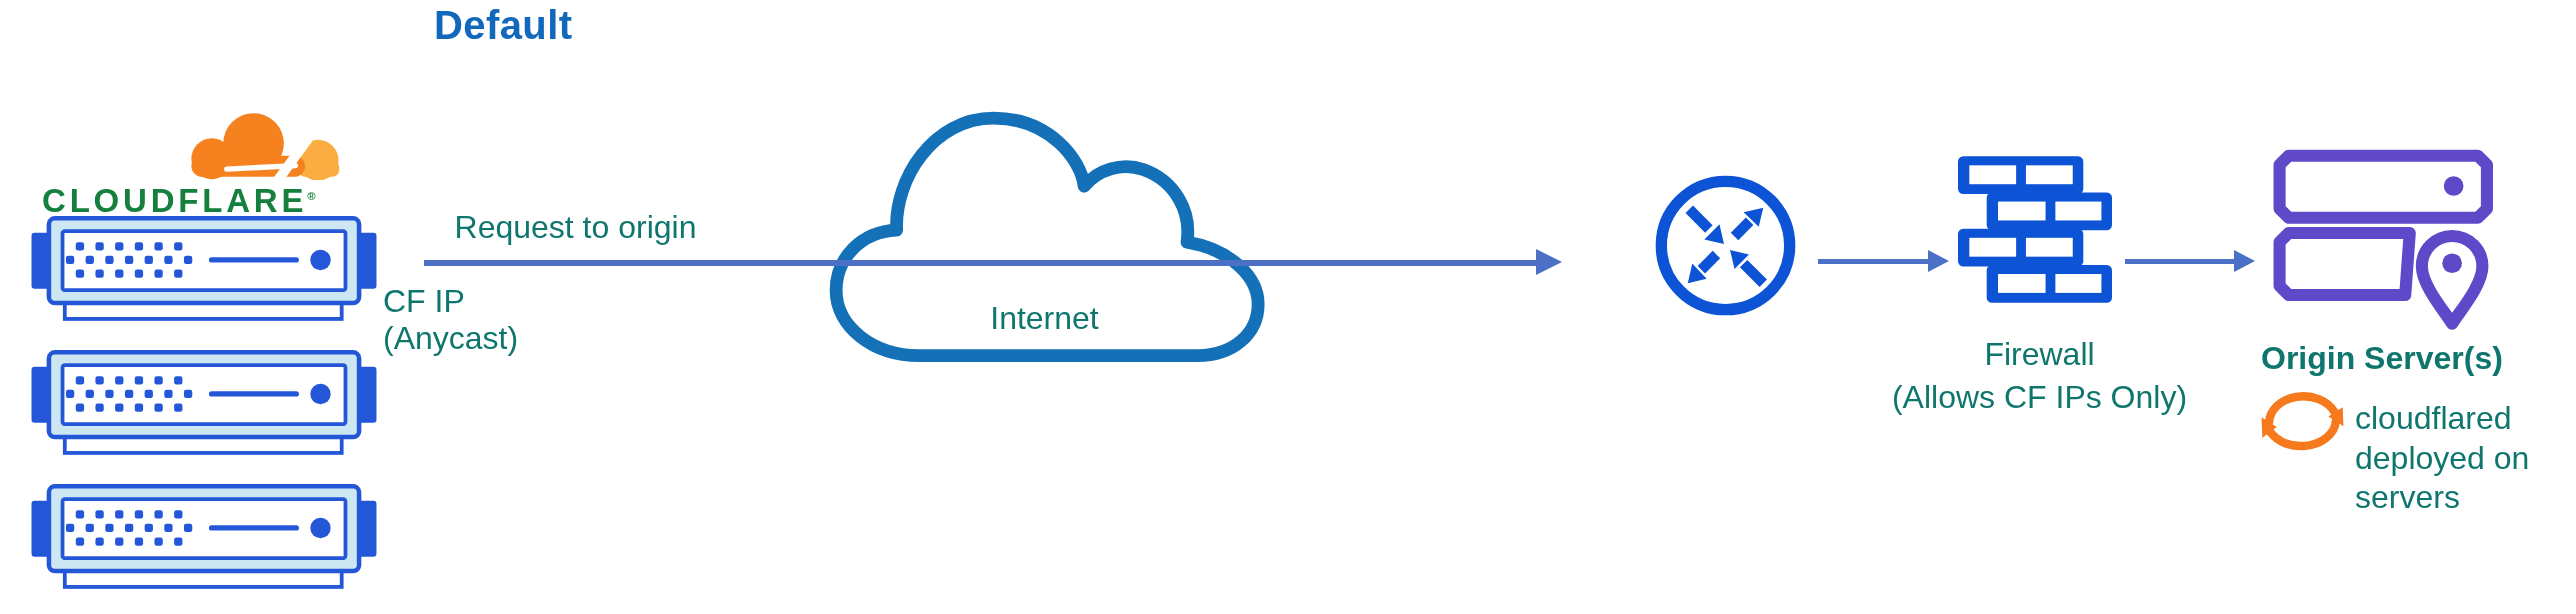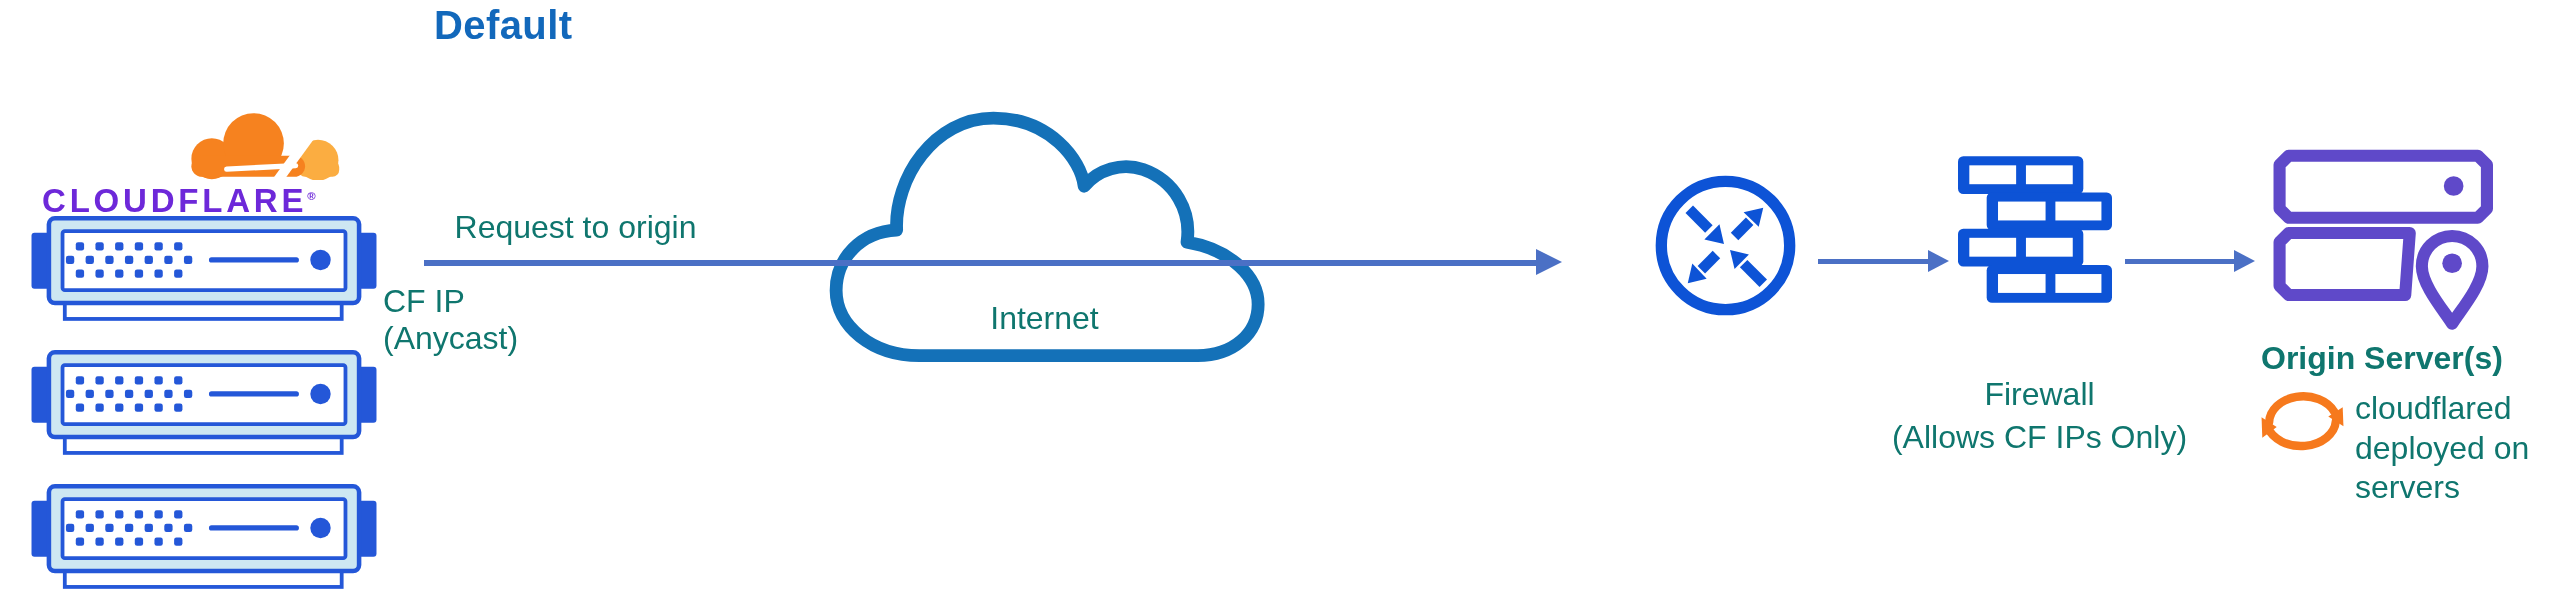--- a/index.html
+++ b/index.html
@@ -2,21 +2,21 @@
 <html style="font-size:12px"><head>
 <meta charset="utf-8">
 <style>
   html,body{margin:0;padding:0;background:#ffffff;}
   #canvas{position:relative;width:2576px;height:614px;background:#ffffff;overflow:hidden;
           font-family:"Liberation Sans","DejaVu Sans",sans-serif;}
   .abs{position:absolute;}
   .title{left:434px;top:3px;font-size:40px;font-weight:600;color:#1268bb;letter-spacing:0.4px;}
   .label{color:#0f766e;font-size:32px;line-height:1.16;}
   .wordmark{left:42px;top:182px;width:295px;font-size:33px;font-weight:800;
-            letter-spacing:3.8px;color:#6d28d9;white-space:nowrap;}
+            letter-spacing:3.8px;color:#15803d;white-space:nowrap;}
   .wordmark sup{font-size:11.4px;letter-spacing:0;}
   .pre{white-space:pre-line;}
   .ctr{text-align:center;}
   .arrow-line{position:absolute;background:#4b70c5;}
   .arrow-head{position:absolute;width:0;height:0;border-style:solid;border-color:transparent;
               border-left-color:#4b70c5;}
   svg{display:block;}
 </style>
 </head>
 <body>
@@ -132,21 +132,21 @@
       <rect x="15" y="12" width="62" height="25"></rect>
         <rect x="90" y="12" width="62" height="25"></rect>
       <rect x="53" y="60" width="63" height="25"></rect>
         <rect x="129" y="60" width="61" height="25"></rect>
       <rect x="15" y="108" width="62" height="25"></rect>
         <rect x="90" y="108" width="62" height="25"></rect>
       <rect x="53" y="156" width="63" height="25"></rect>
         <rect x="129" y="156" width="61" height="25"></rect>
     </g>
   </svg>
-  <div class="abs label ctr" style="left:1877px;top:333px;width:325px;line-height:1.35;margin-top:40px;">
+  <div class="abs label ctr" style="left:1877px;top:333px;width:325px;line-height:1.35;">
     <div>Firewall</div>
     <div>(Allows CF IPs Only)</div>
   </div>
 
   <div>
     <div class="arrow-line" style="left:2125px;top:259px;width:110px;height:5.3px;"></div>
     <div class="arrow-head" style="left:2234px;top:250px;border-width:11.7px 0 11.7px 21px;"></div>
   </div>
 
   <svg class="abs" style="left:2272px;top:148px;" width="221" height="182" viewBox="0 0 292 240">
@@ -163,16 +163,16 @@
   <svg class="abs" style="left:2257px;top:383px;" width="91" height="73" viewBox="0 0 120 96">
     <g stroke="#f6791d" stroke-width="11" fill="none" stroke-linecap="round">
       <path d="M 102,38 A 45,35 0 0 0 16,52"></path>
       <path d="M 14,58 A 46,35 0 0 0 104,50"></path>
     </g>
     <g fill="#f6791d">
       <polygon points="7,72 26,58 6,45"></polygon>
       <polygon points="113,32 114,57 94,44"></polygon>
     </g>
   </svg>
-  <div class="abs label" style="left:2355px;top:389px;width:206px;line-height:1.24;">cloudflared deployed on servers</div>
+  <div class="abs label" style="left:2355px;top:399px;width:206px;line-height:1.24;">cloudflared deployed on servers</div>
 
 </div>
 
 
 </body></html>

